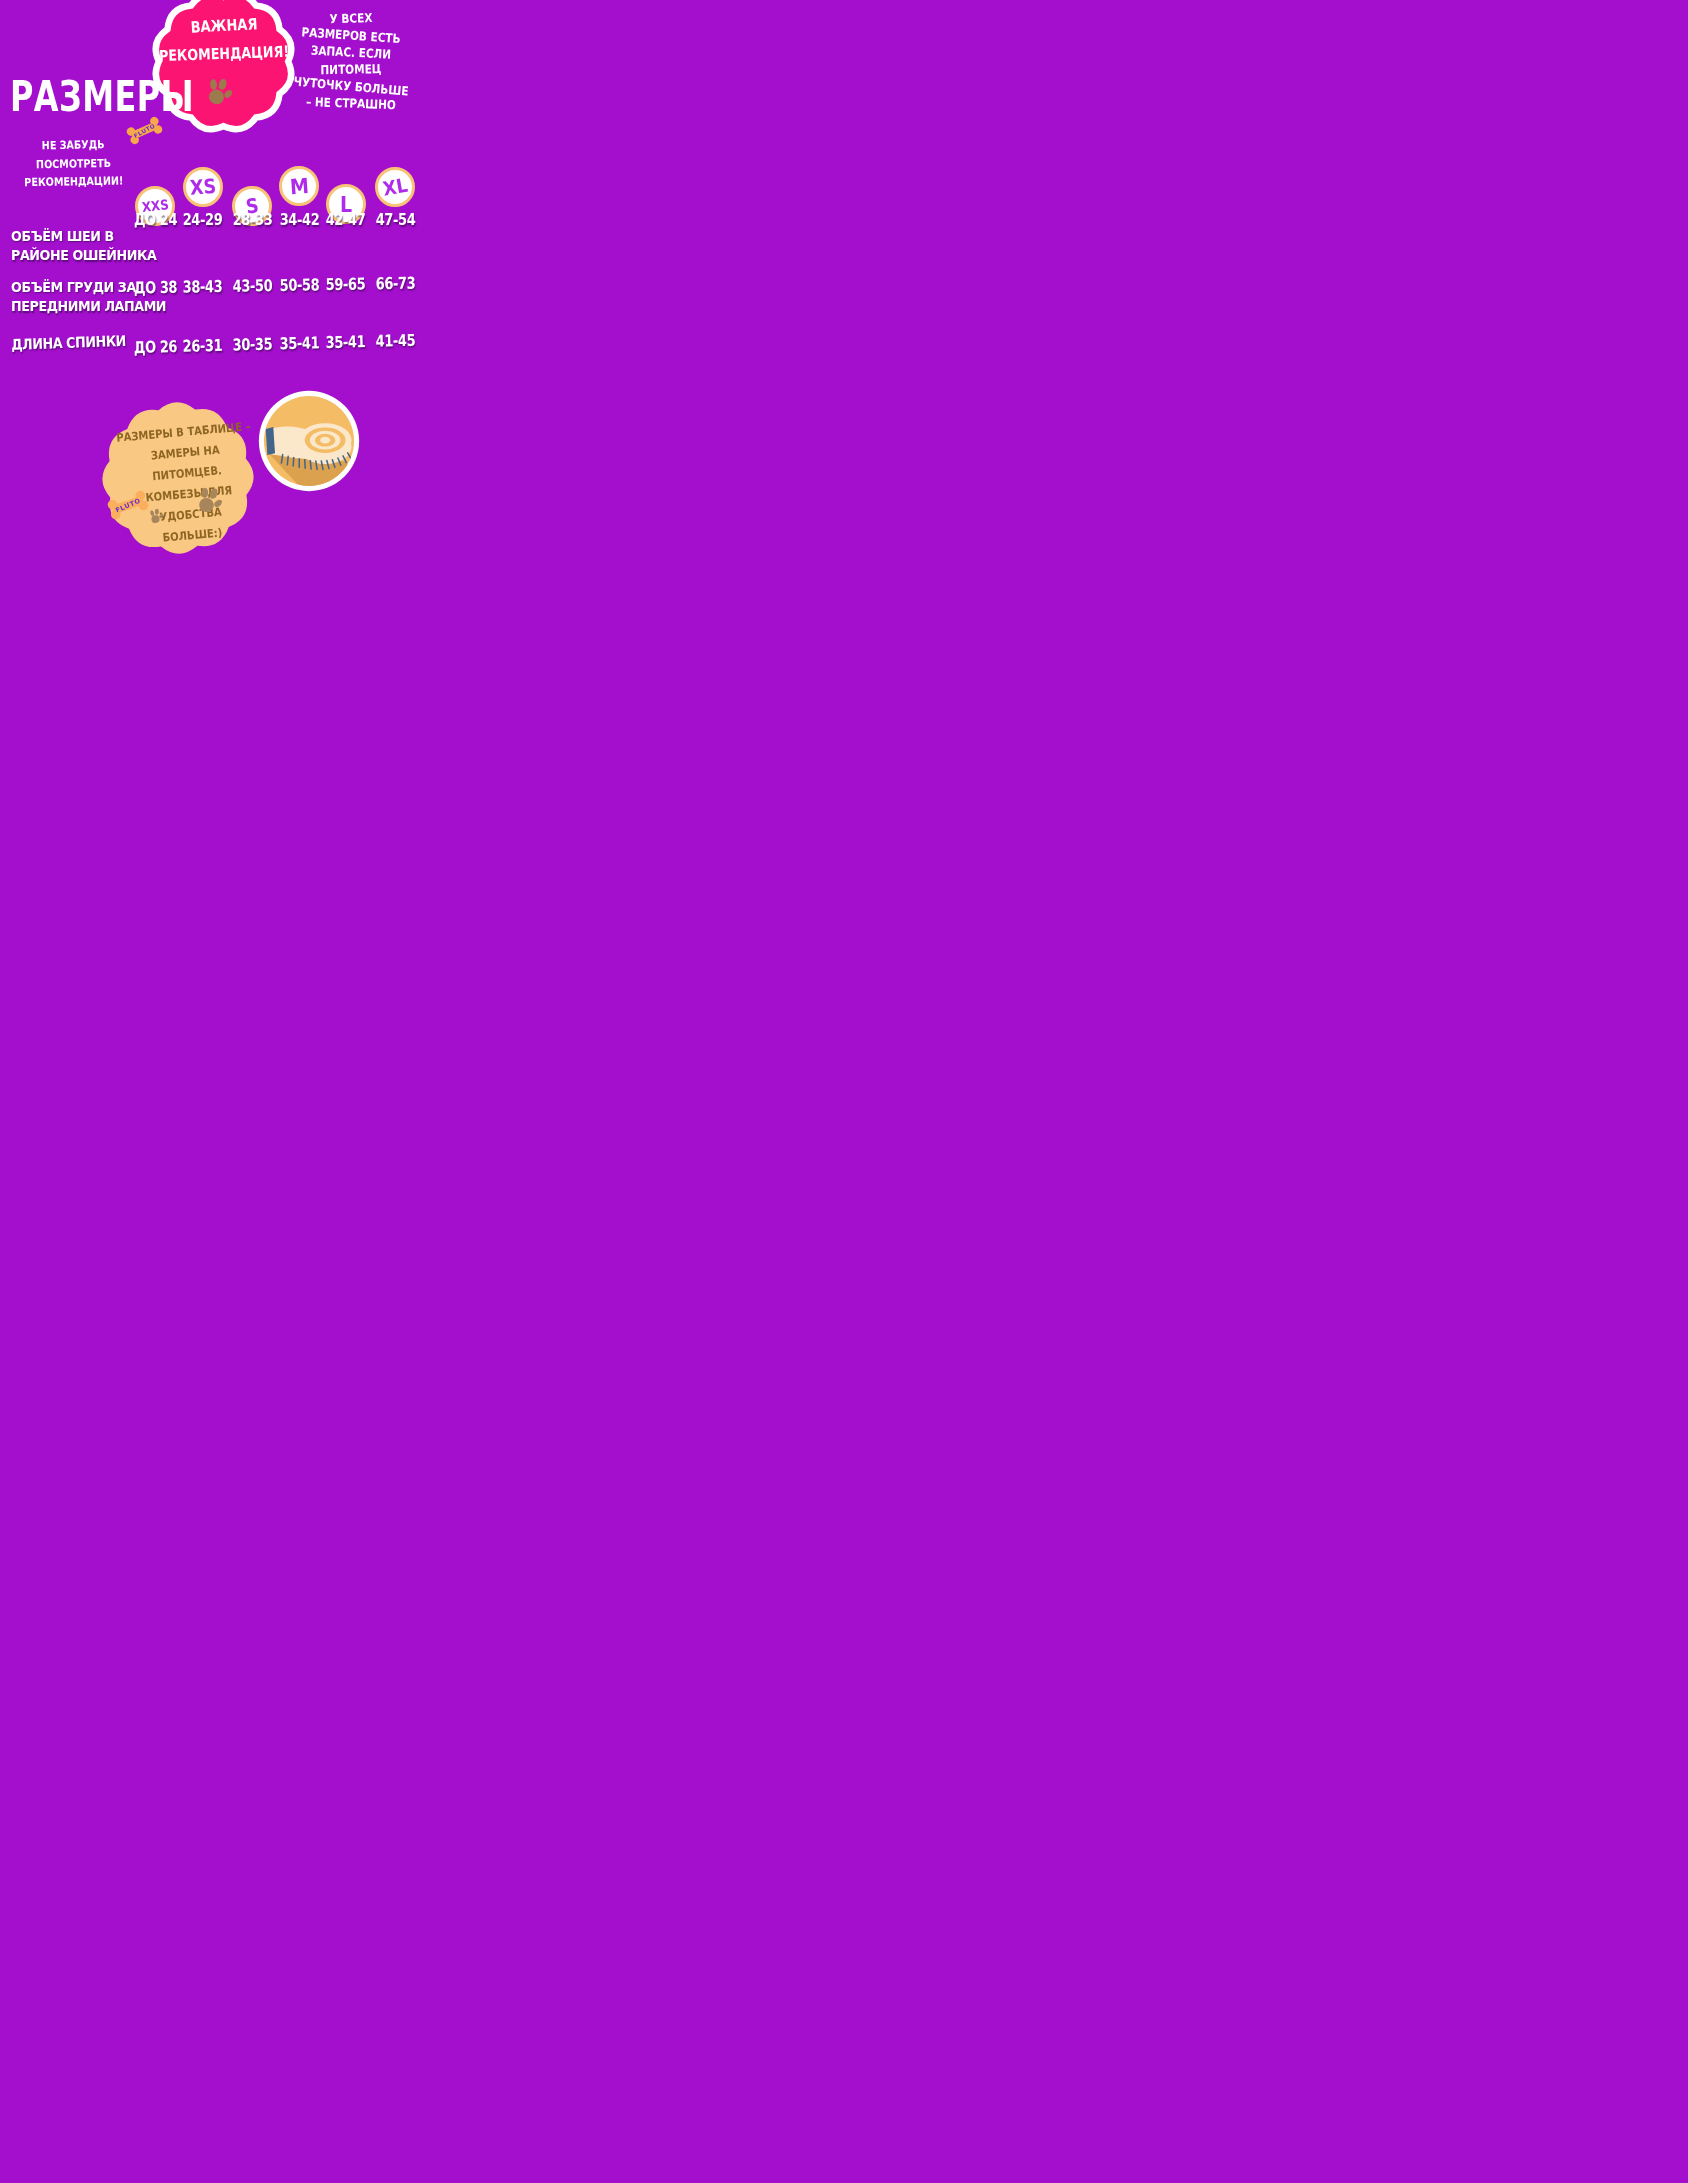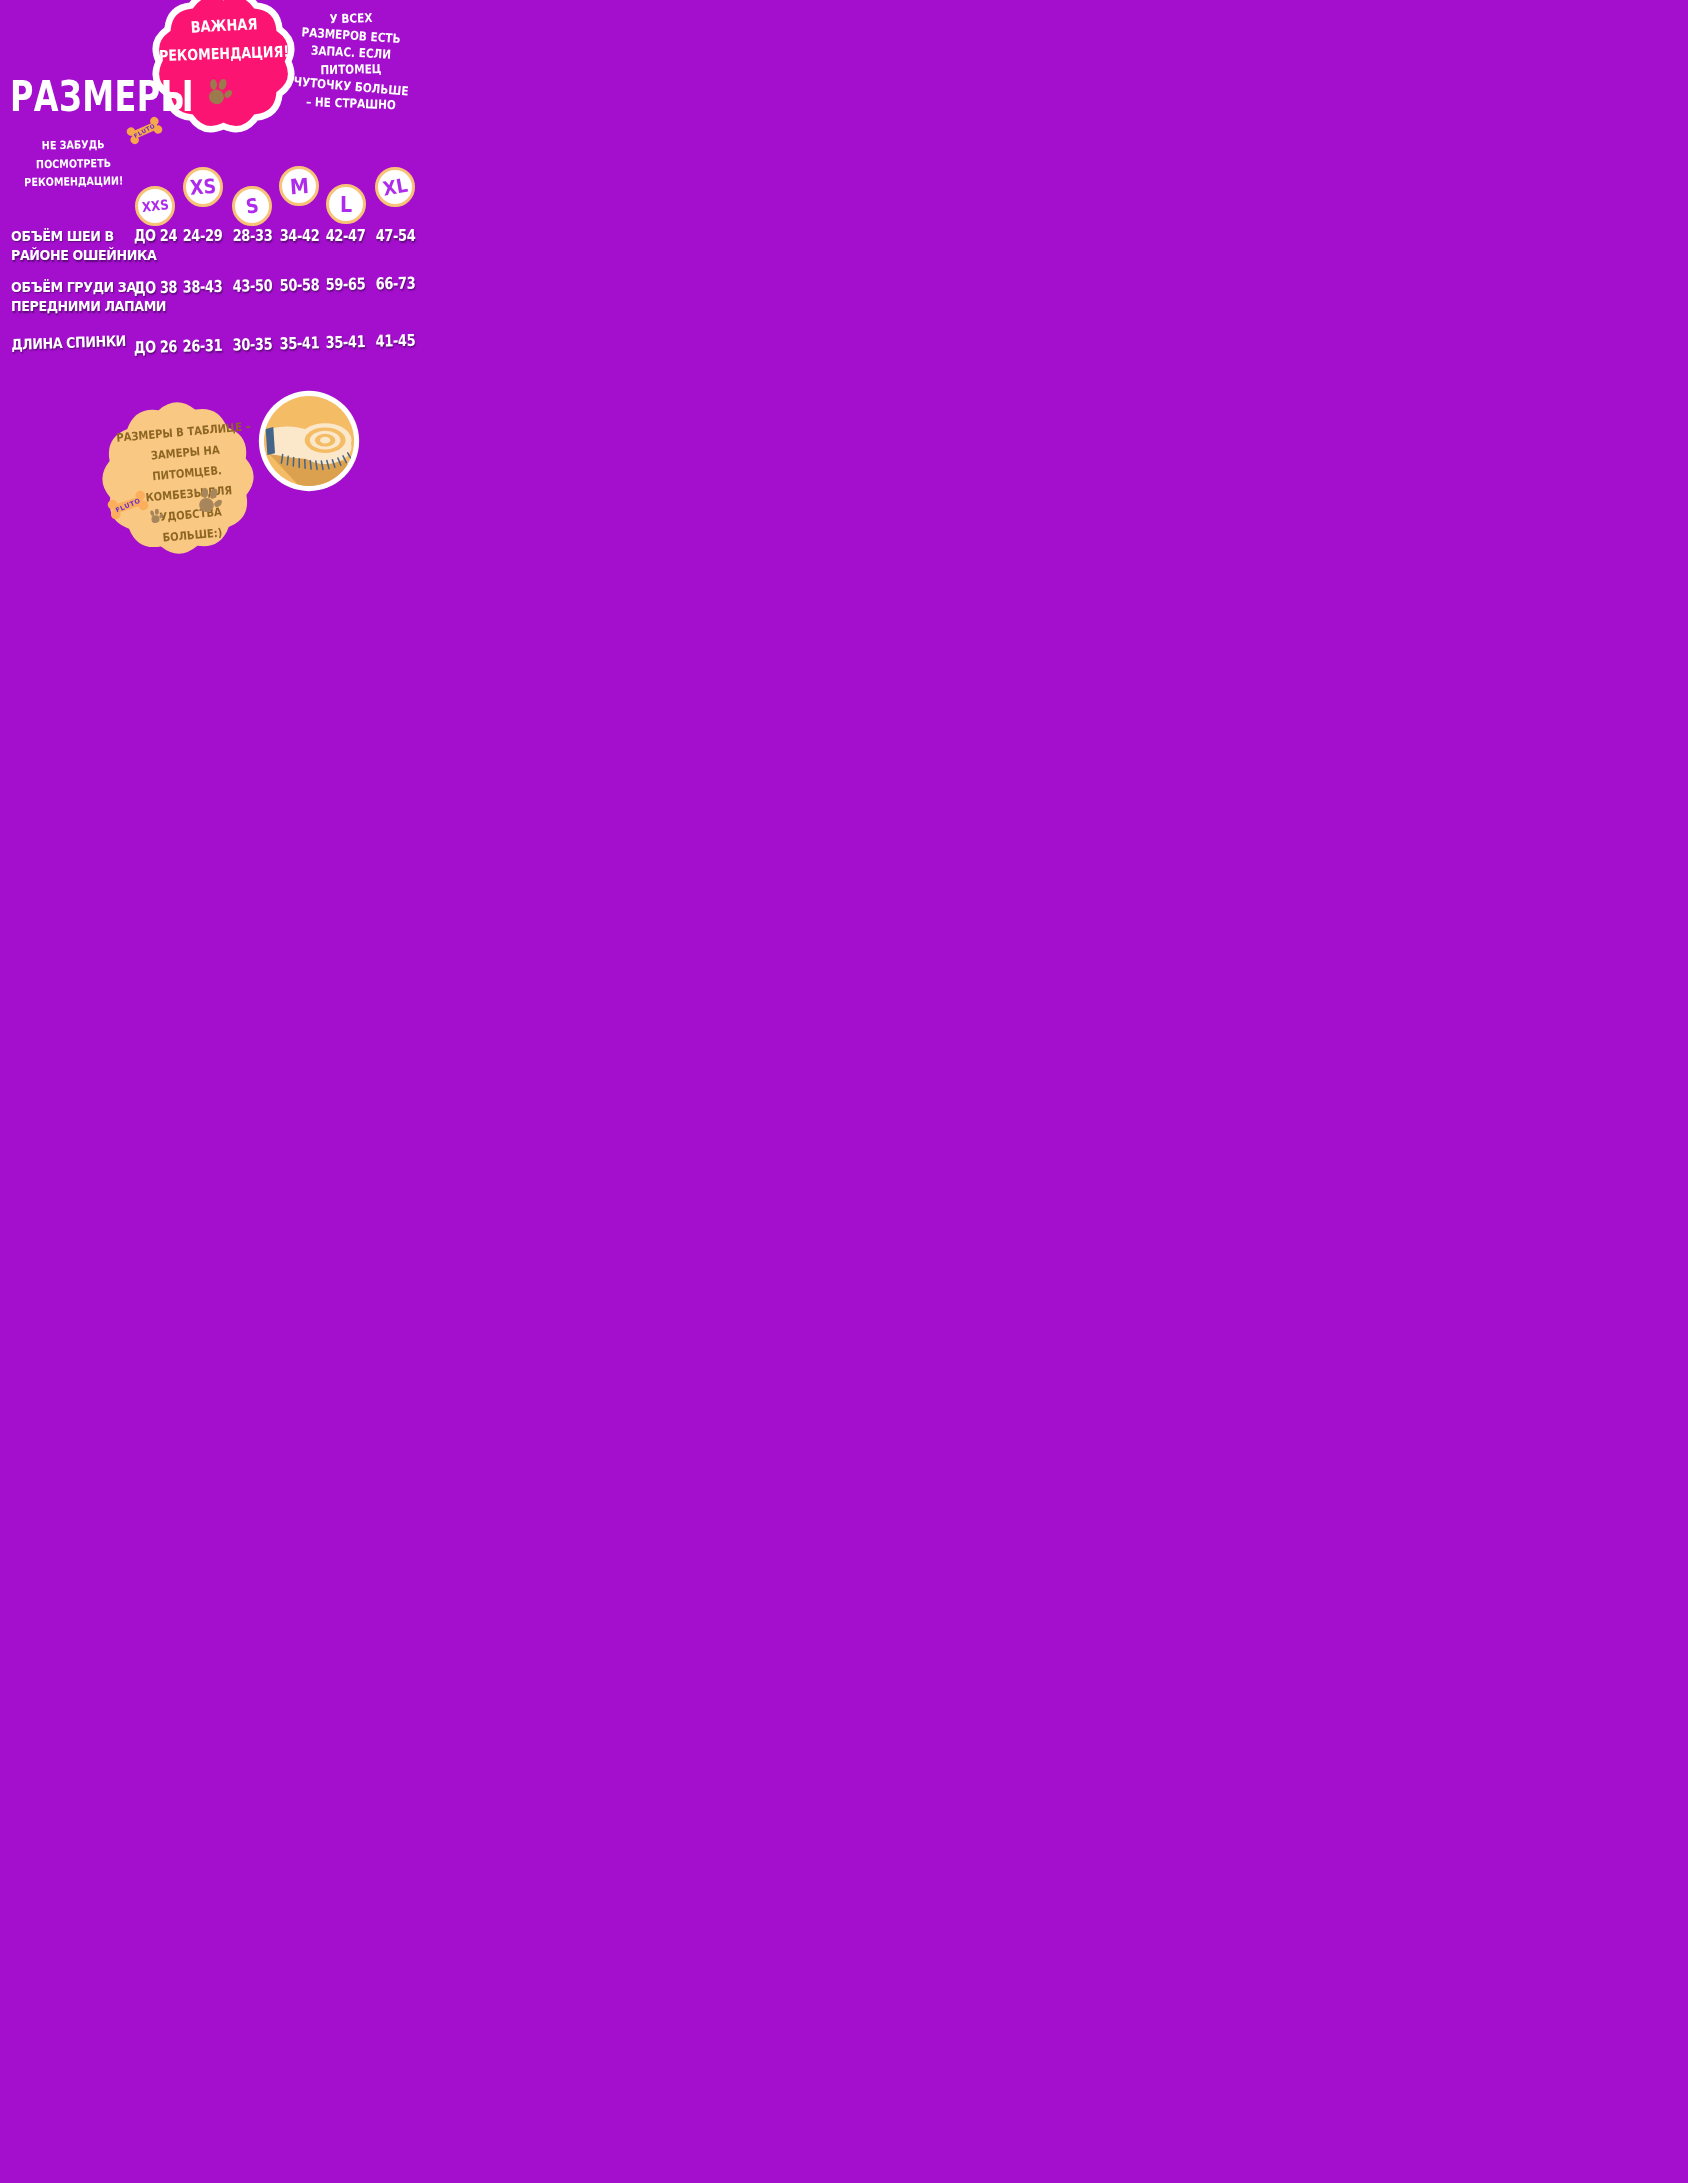--- a/index.html
+++ b/index.html
@@ -44,21 +44,21 @@
   .s2{left:232px;top:186px;} .s2 span{font-size:17.5px;transform:rotate(-8deg) scaleY(1.15);}
   .s3{left:279px;top:166px;} .s3 span{font-size:19px;transform:rotate(-4deg) scaleY(1.1);}
   .s4{left:326px;top:184px;} .s4 span{font-size:19px;transform:scaleY(1.1);}
   .s5{left:375px;top:167px;} .s5 span{font-size:17.5px;transform:rotate(-10deg) scaleY(1.1);}
   
   .lbl{left:11px;color:#fff;font-size:12.7px;letter-spacing:-0.4px;line-height:16.6px;
        transform:scaleY(1.15);transform-origin:left top;
        text-shadow:0.9px 1.3px 1.3px rgba(30,5,45,.5);}
   .lbl1{top:227px;} .lbl2{top:278px;} .lbl3{top:336px;transform:rotate(-2deg) scaleY(1.15);}
   .vals{left:0;width:422px;height:18.3px;}
-  .v1{top:228px;} .v2{top:279px;transform:rotate(-1deg);} .v3{top:338px;transform:rotate(-1.5deg);}
+  .v1{top:212px;} .v2{top:279px;transform:rotate(-1deg);} .v3{top:338px;transform:rotate(-1.5deg);}
   .vals span{position:absolute;width:57px;text-align:center;color:#fff;font-size:13px;
              letter-spacing:-0.4px;display:inline-block;transform:scaleY(1.25);
              text-shadow:0.9px 1.3px 1.3px rgba(30,5,45,.5);}
   .c0{left:127px;} .c1{left:174px;} .c2{left:224px;} .c3{left:271px;} .c4{left:317px;} .c5{left:367px;}
   
   .foot-blob{left:92px;top:392px;width:172px;height:172px;transform:rotate(14deg);}
   .footnote{left:118px;top:430px;width:140px;text-align:center;color:#8E6624;
             font-size:10px;line-height:18px;transform:rotate(-5deg) scaleY(1.15);}
   .paw-big{left:195px;top:487px;width:27px;height:26px;transform:rotate(16deg);}
   .paw-small{left:148px;top:509px;width:15px;height:14.4px;transform:rotate(-6deg);}

